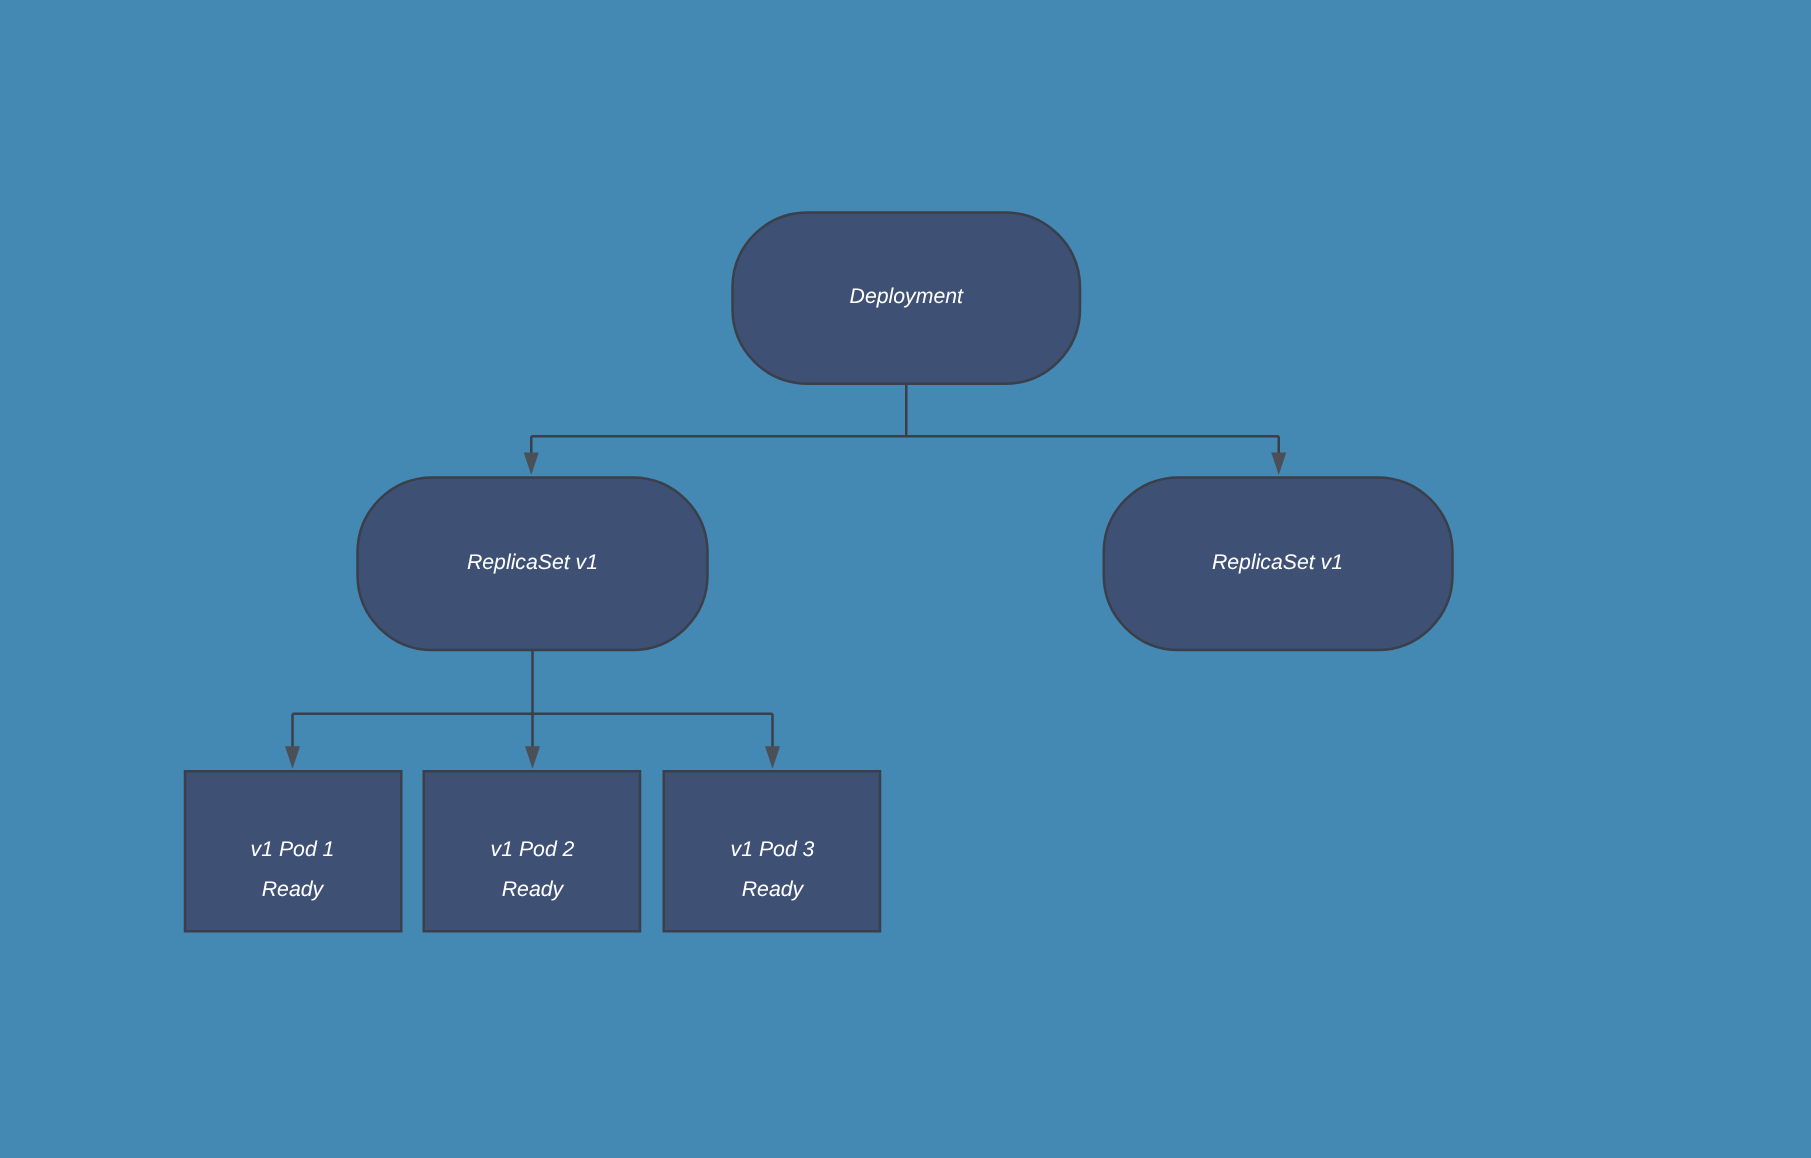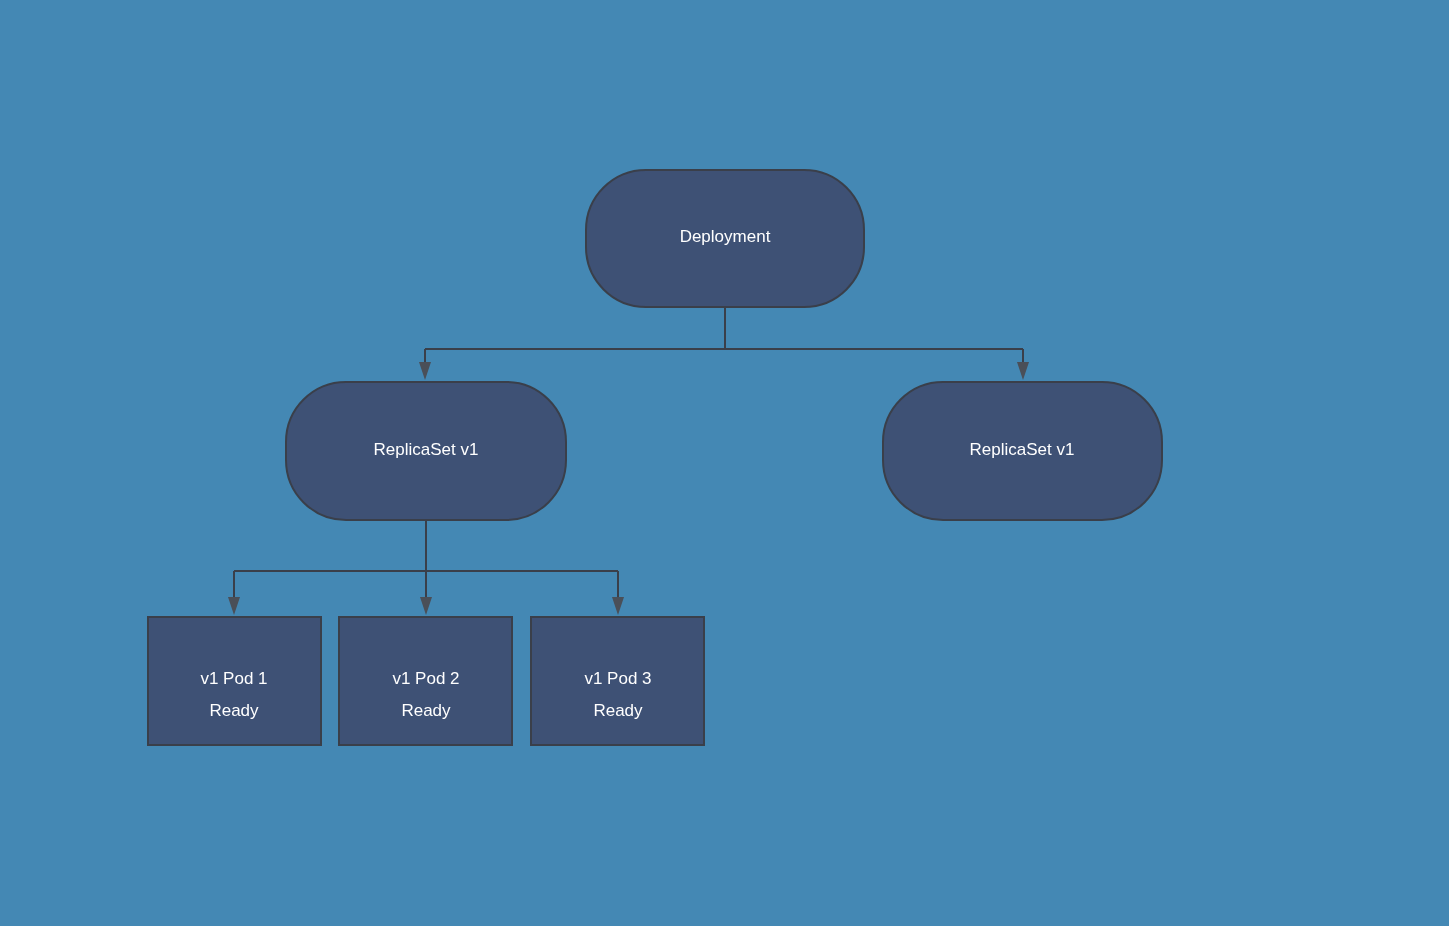--- a/index.html
+++ b/index.html
@@ -10,20 +10,21 @@
     width: 1449px;
     height: 926px;
     overflow: hidden;
     font-family: "Liberation Sans", sans-serif;
   }
   #canvas {
     position: relative;
     width: 1449px;
     height: 926px;
     background: #4488b4;
+    font-style: italic;
   }
   #diagram-svg {
     position: absolute;
     top: 0;
     left: 0;
     width: 1449px;
     height: 926px;
     display: block;
   }
   .node-shape {

